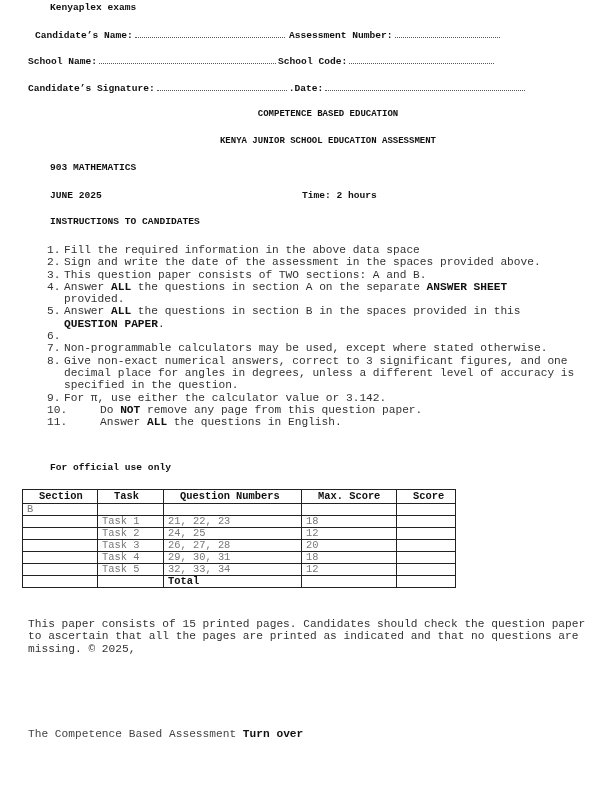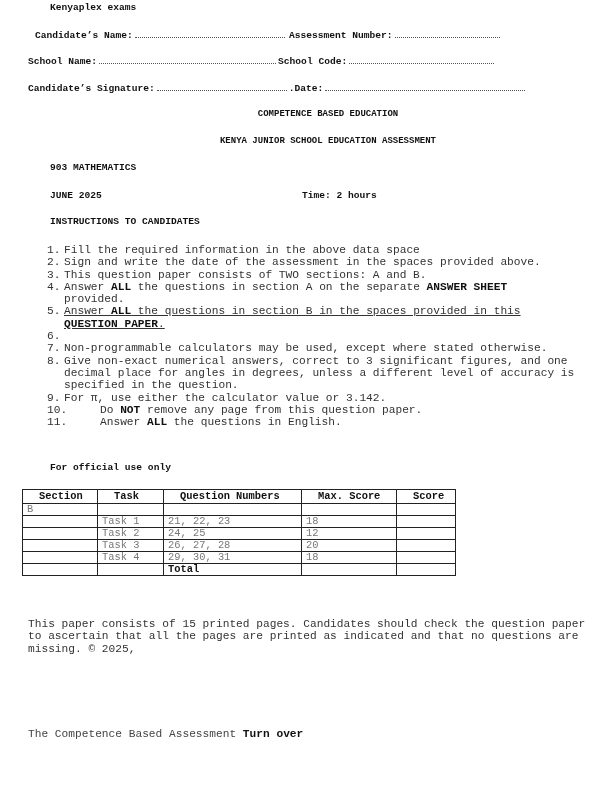--- a/index.html
+++ b/index.html
@@ -86,21 +86,21 @@
   <li>
       <span class="num">3.</span>
       <span class="txt">This question paper consists of TWO sections: A and B.</span>
     </li>
   <li>
       <span class="num">4.</span>
       <span class="txt" style="width:485px;"><span>Answer </span><b>ALL</b><span> the questions in section A on the separate </span><b>ANSWER SHEET</b><span> provided.</span></span>
     </li>
   <li>
       <span class="num">5.</span>
-      <span class="txt" style="width:485px;text-decoration:underline;"><span>Answer </span><b>ALL</b><span> the questions in section B in the spaces provided in this </span><b>QUESTION PAPER</b><span>.</span></span>
+      <span class="txt" style="width:485px;"><span>Answer </span><b>ALL</b><span> the questions in section B in the spaces provided in this </span><b>QUESTION PAPER</b><span>.</span></span>
     </li>
   <li>
       <span class="num">6.</span>
     </li>
   <li>
       <span class="num">7.</span>
       <span class="txt" style="white-space:nowrap;">Non-programmable calculators may be used, except where stated otherwise.</span>
     </li>
   <li>
       <span class="num">8.</span>
@@ -161,20 +161,27 @@
   </tr>
   <tr>
     <td></td>
     <td>Task 4</td>
     <td>29, 30, 31</td>
     <td>18</td>
     <td></td>
   </tr>
   <tr>
     <td></td>
+    <td>Task 5</td>
+    <td>32, 33, 34</td>
+    <td>12</td>
+    <td></td>
+  </tr>
+  <tr>
+    <td></td>
     <td></td>
     <td class="total">Total</td>
     <td></td>
     <td></td>
   </tr>
 </tbody>
   </table>
 
 <div class="footer-note">This paper consists of 15 printed pages. Candidates should check the question paper to ascertain that all the pages are printed as indicated and that no questions are missing. © 2025,</div>
 

